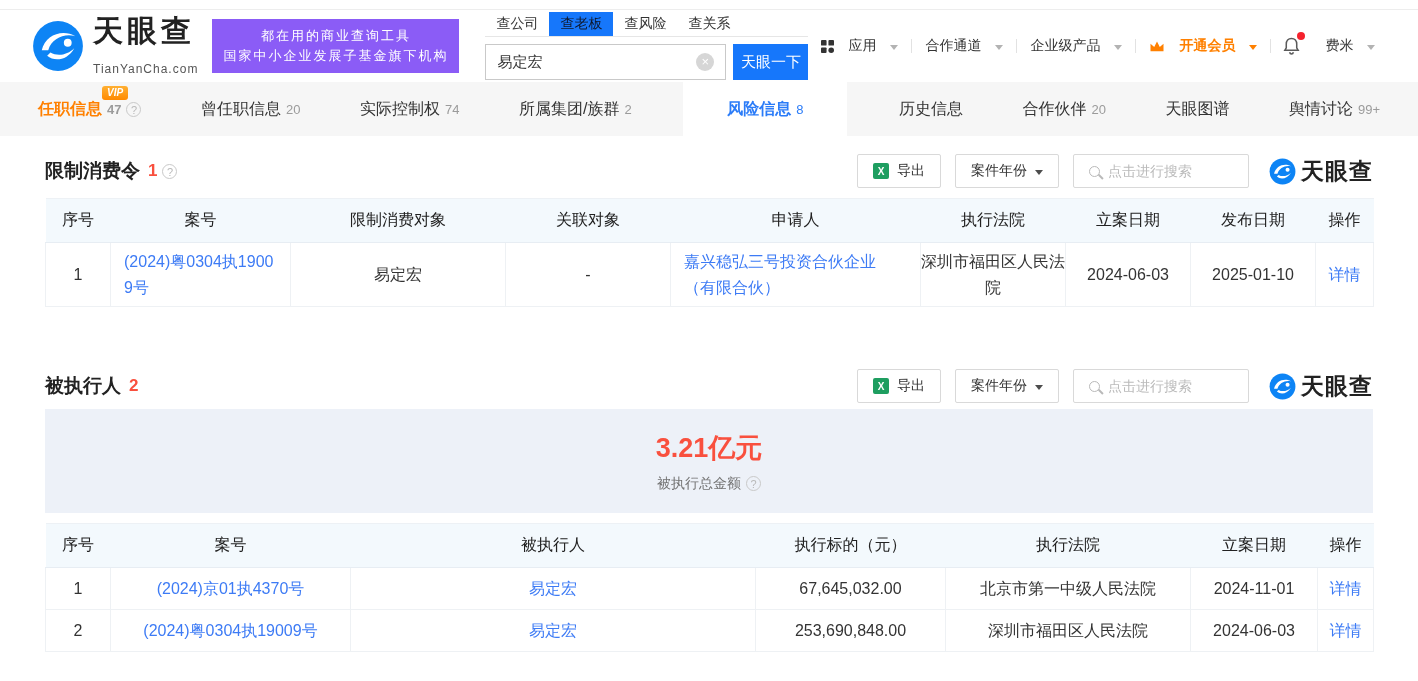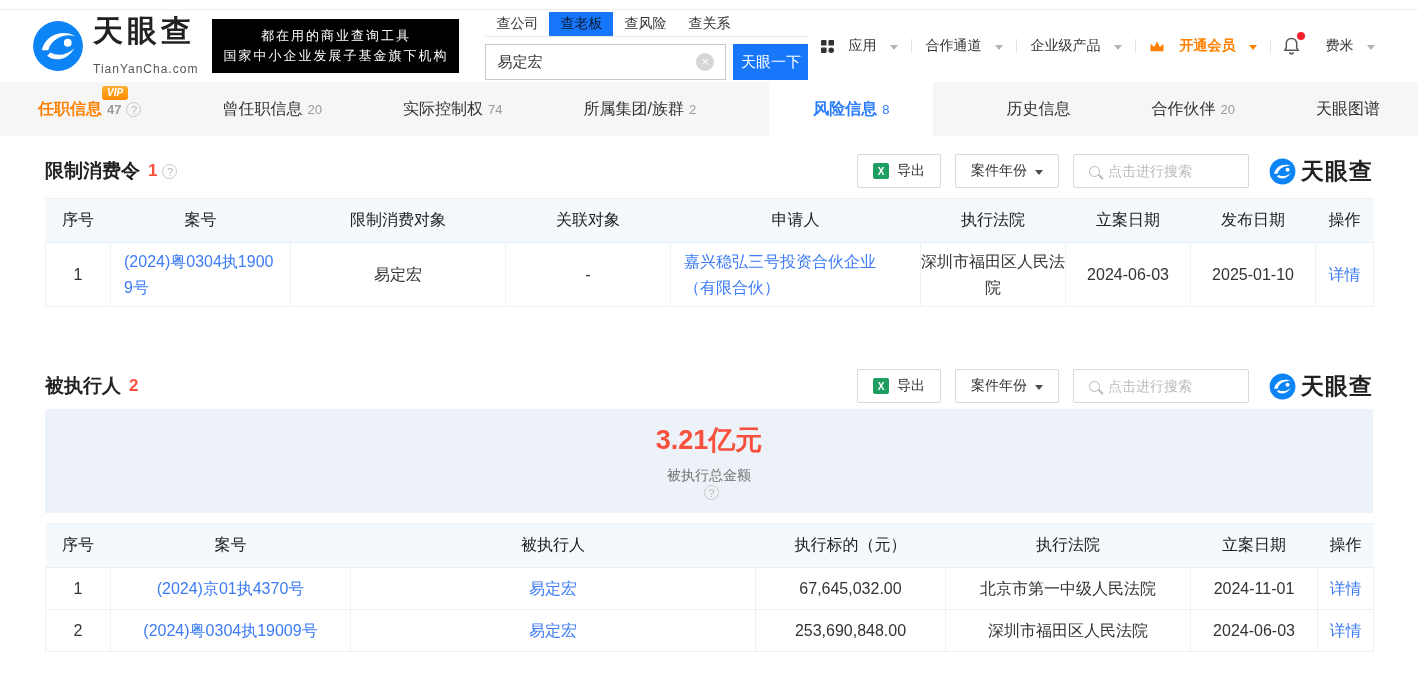--- a/index.html
+++ b/index.html
@@ -6,21 +6,21 @@
   html,body { width:1418px; height:681px; overflow:hidden; background:#fff;
     font-family:"Liberation Sans","DejaVu Sans",sans-serif; color:#333; }
   .topstrip { height:10px; border-bottom:1px solid #ededed; }
 
   
   .header { height:72px; display:flex; align-items:center; padding:0 30px 0 32px; }
   .logo { display:flex; align-items:center; gap:9px; }
   .logo svg { width:52px; height:52px; }
   .logo-brand { font-size:30px; font-weight:bold; color:#222; letter-spacing:4px; line-height:1; }
   .logo-domain { font-size:12px; color:#555; letter-spacing:1px; margin-top:16px; }
-  .promo { background:#000000; color:#fff; padding:7px 11px; margin-left:14px; text-align:center; }
+  .promo { background:#8b5cf6; color:#fff; padding:7px 11px; margin-left:14px; text-align:center; }
   .promo div { font-size:13px; letter-spacing:2px; line-height:20px; white-space:nowrap; }
 
   .search { margin-left:26px; width:452px; }
   .search-tabs { display:flex; align-items:flex-end; border-bottom:1px solid #e6e6e6; }
   .stab { font-size:14px; color:#333; padding:3px 11px; cursor:pointer; }
   .stab.active { background:#1677fb; color:#0f172a; }
   .search-row { display:flex; margin-top:7px; height:36px; }
   .search-input { flex:1; border:1px solid #c9c9c9; display:flex; align-items:center; padding:0 11px; background:#fff; }
   .search-input input { border:none; outline:none; flex:1; font-size:15px; color:#333; font-family:inherit; }
   .clear-btn { width:18px; height:18px; border-radius:50%; background:#d6d6d6; color:#fff; font-size:13px;
@@ -76,21 +76,21 @@
   .tbl th { background:#f3f9fd; height:44px; font-weight:normal; color:#222;
     border-top:1px solid #edf1f5; border-bottom:1px solid #e7edf3; }
   .tbl td { border:1px solid #eef1f4; text-align:center; color:#333; height:42px; line-height:1.6; }
   .tbl.t1 td { height:64px; }
   .tbl td.left { text-align:left; padding:6px 13px; word-break:break-all; }
   .link { color:#3d7bf5; cursor:pointer; text-decoration:none; }
 
   .banner2 { margin-top:6px; height:104px; background:#edf1f8; display:flex; flex-direction:column;
     align-items:center; justify-content:center; gap:9px; }
   .amount { color:#f9503e; font-size:27px; font-weight:bold; }
-  .amount-label { font-size:14px; color:#737373; display:flex; align-items:center;flex-direction:column; }
+  .amount-label { font-size:14px; color:#737373; display:flex; align-items:center; }
 </style>
 </head>
 <body>
 
 <div class="topstrip"></div>
 
 <div class="header">
   <div class="logo">
     <svg viewBox="0 0 48 48">
       <circle cx="24" cy="24" r="23" fill="#0d84f5"></circle>
@@ -194,20 +194,24 @@
   </div>
   <div class="tab">
     <span>历史信息</span>
   </div>
   <div class="tab">
     <span>合作伙伴</span>
     <span class="count">20</span>
   </div>
   <div class="tab">
     <span>天眼图谱</span>
+  </div>
+  <div class="tab">
+    <span>舆情讨论</span>
+    <span class="count">99+</span>
   </div>
 </div>
 
 <div class="content">
 
   <div class="sec-head">
     <span class="sec-title">限制消费令</span>
     <span class="sec-count">1</span>
     <span class="help">?</span>
     <div class="toolbar">

